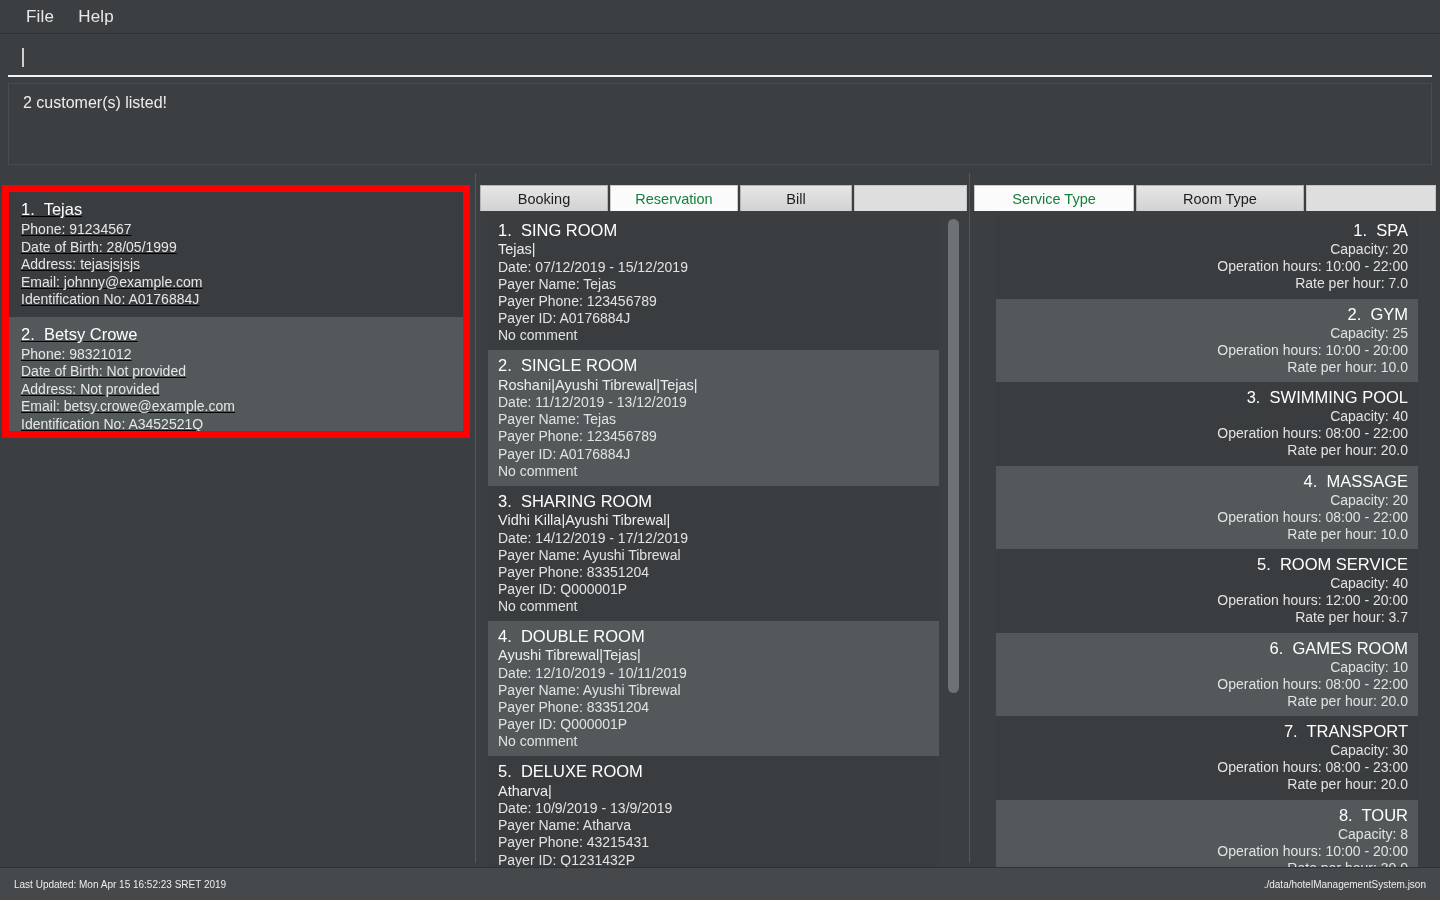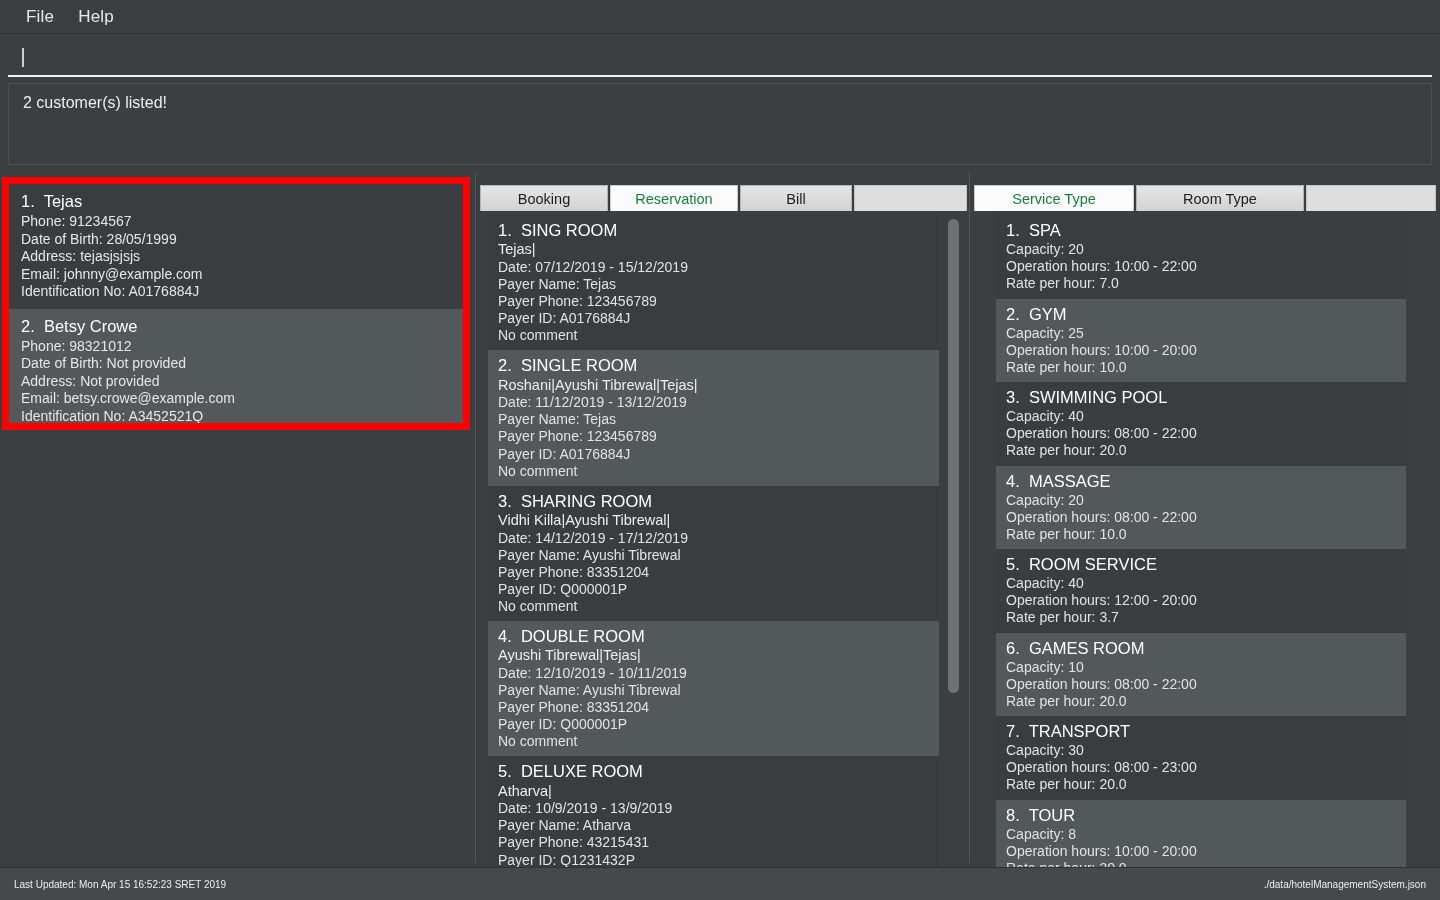--- a/index.html
+++ b/index.html
@@ -78,25 +78,26 @@
 
   
   .col-left {
     flex: 0 0 475px;
     position: relative;
     background: #3c3f41;
     padding: 0;
   }
   .redbox {
     position: absolute;
-    left: 2px; top: 8px;
+    left: 2px; top: 16px;
     width: 468px; height: 253px;
     border: 7px solid #ff0000;
     background: #3a3d3f;
     overflow: hidden;
+    text-decoration: underline;
   }
   .divider-v {
     width: 1px;
     background: #55585a;
     margin: 4px 0;
     flex: 0 0 1px;
   }
 
   
   .col-mid {
@@ -159,21 +160,21 @@
     overflow: hidden;
     padding: 4px 0 0 0;
     min-height: 0;
   }
   .listinner {
     position: absolute;
     left: 22px; right: 0; top: 4px;
     overflow: hidden;
   }
   .listinner.mid { left: 8px; right: 28px; }
-  .listinner.right { left: 22px; right: 30px; }
+  .listinner.right { left: 22px; right: 18px; text-align: right; }
 
   .entry {
     padding: 4px 10px 6px 10px;
     background: #3a3d3f;
   }
   .entry.alt { background: #53585a; }
 
   .entry-title {
     color: #ffffff;
     font-size: 16.5px;

